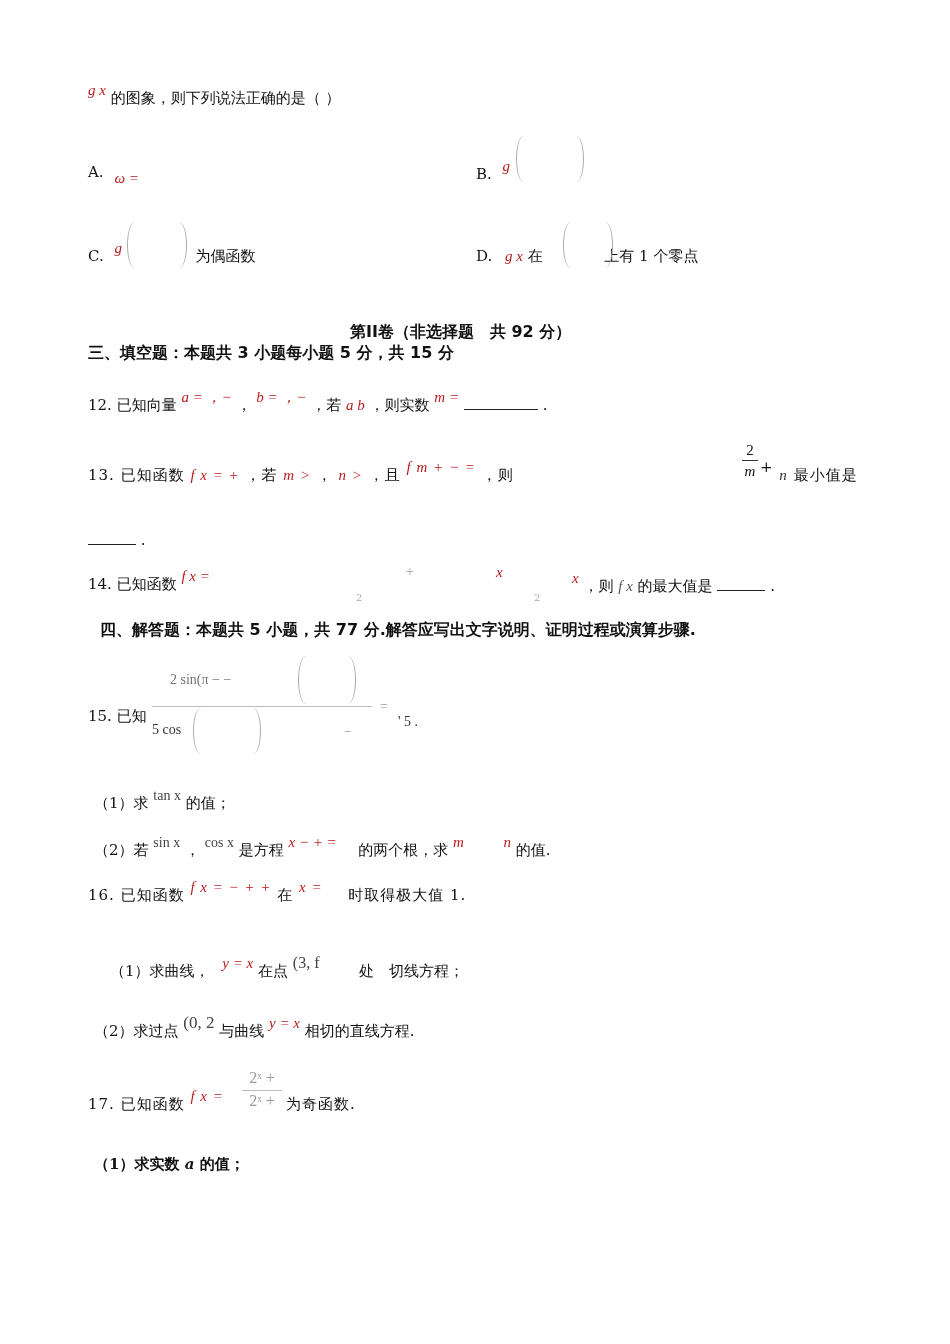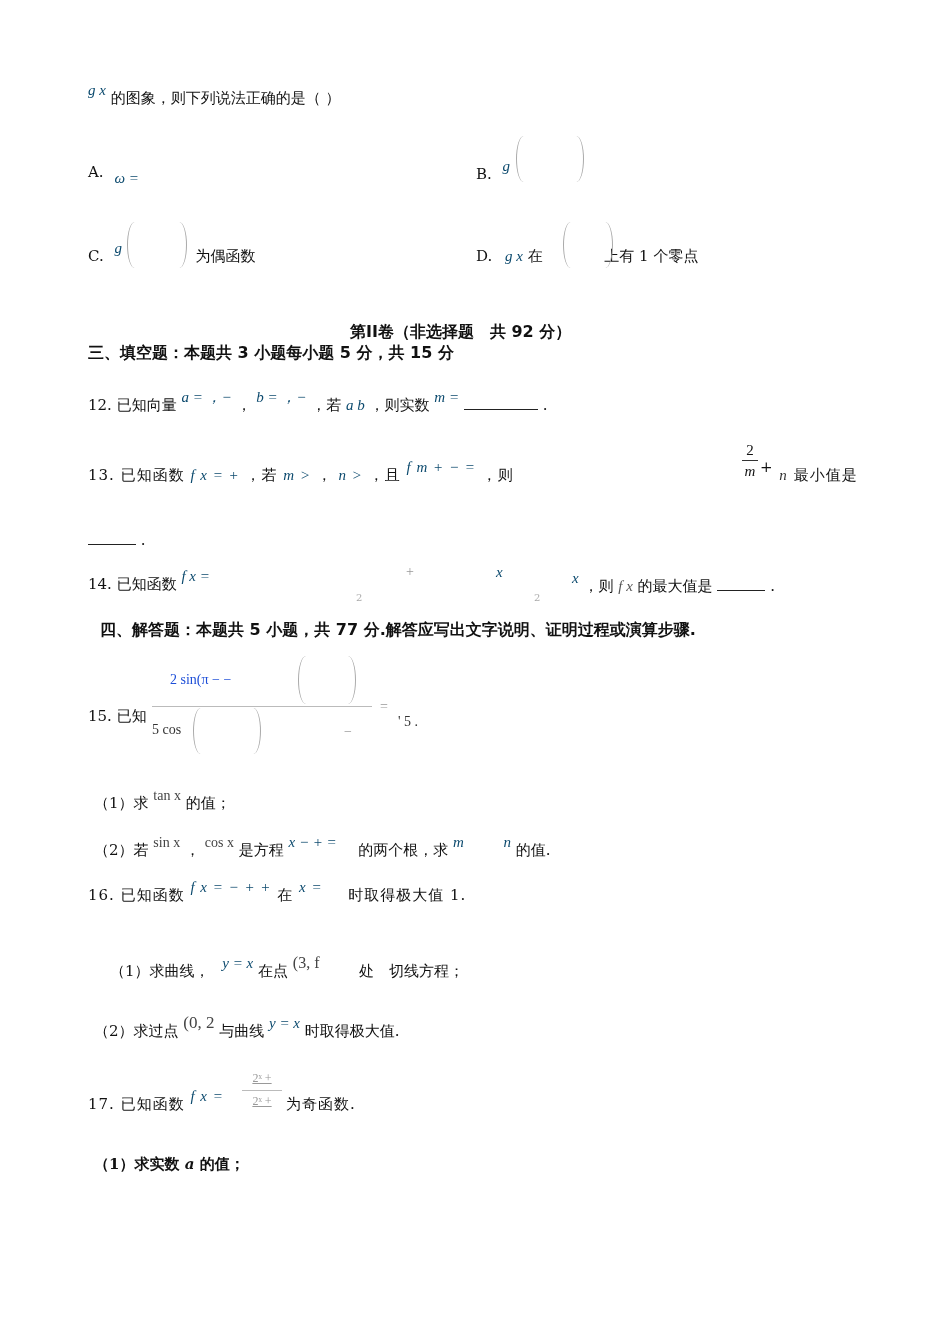--- a/index.html
+++ b/index.html
@@ -1,20 +1,20 @@
 <!DOCTYPE html>
 <html><head>
   <meta charset="utf-8">
   <style>
     html, body { margin: 0; padding: 0; background: #ffffff; }
     body { width: 950px; height: 1344px; position: relative; overflow: hidden;
            font-family: "DejaVu Serif", "Liberation Serif", serif; color: #111; }
     .line { position: absolute; white-space: nowrap; font-size: 15px; line-height: 20px; }
     .bold { font-weight: bold; font-family: "DejaVu Sans", "Liberation Sans", sans-serif; font-size: 16px; }
-    .m { font-family: "Liberation Serif", serif; font-style: italic; color: #0c4a6e; font-size: 15px; }
+    .m { font-family: "Liberation Serif", serif; font-style: italic; color: #b91c1c; font-size: 15px; }
     .mf { font-family: "Liberation Serif", serif; color: #999; font-size: 14px; }
     .up { position: relative; top: -8px; }
     .small { font-size: 10px; color: #aaa; }
     .paren { position: absolute; border: 1px solid #aaa; border-top: none; border-bottom: none; border-radius: 10px / 30px; }
     .blank { display: inline-block; border-bottom: 1px solid #222; height: 16px; vertical-align: baseline; }
     .fracbar { position: absolute; height: 1px; background: #bbb; }
   </style>
 </head>
 <body>
 
@@ -112,21 +112,21 @@
   <span class="blank" style="width:48px;"></span>
   <span>.</span>
 </div>
 
 <div class="line bold" style="left:100px; top:620px;">四、解答题：本题共 5 小题，共 77 分.解答应写出文字说明、证明过程或演算步骤.</div>
 
 <div class="line" style="left:88px; top:706px;">
   <span>15.</span>
   <span>已知</span>
 </div>
-<div class="line mf" style="left:170px; top:670px; color:#1d4ed8;">2 sin(π −     −</div>
+<div class="line mf" style="left:170px; top:670px; color:#737373;">2 sin(π −     −</div>
 <div class="paren" style="left:298px; top:656px; width:56px; height:48px;"></div>
 <div class="fracbar" style="left:152px; top:706px; width:220px;"></div>
 <div class="line mf" style="left:152px; top:720px; color:#333;">5 cos</div>
 <div class="paren" style="left:193px; top:708px; width:66px; height:46px;"></div>
 <div class="line mf" style="left:344px; top:722px;">−</div>
 <div class="line mf" style="left:380px; top:697px;">=</div>
 <div class="line mf" style="left:398px; top:712px; color:#333;">' 5 .</div>
 
 <div class="line" style="left:94px; top:793px;">
   <span>（1）求</span>
@@ -163,29 +163,29 @@
   <span>在点</span>
   <span class="mf up" style="color:#444; font-size:16px;">(3, f</span>
   <span style="display:inline-block; width:30px;"></span>
   <span>处　切线方程；</span>
 </div>
 <div class="line" style="left:94px; top:1021px;">
   <span>（2）求过点</span>
   <span class="mf up" style="color:#444; font-size:17px;">(0, 2</span>
   <span>与曲线</span>
   <span class="m up">y =      x</span>
-  <span>时取得极大值.</span>
+  <span>相切的直线方程.</span>
 </div>
 
 <div class="line" style="left:88px; top:1094px; letter-spacing:1px;">
   <span>17.</span>
   <span>已知函数</span>
   <span class="m up">f  x  =</span>
 </div>
-<div class="line mf" style="left:242px; top:1068px; text-align:center; width:40px; font-size:12px;text-decoration:underline;">
+<div class="line mf" style="left:242px; top:1068px; text-align:center; width:40px; font-size:16px;">
   <div>2ˣ +</div>
   <div style="border-top:1px solid #bbb; margin-top:2px;">2ˣ +</div>
 </div>
 <div class="line" style="left:286px; top:1094px; letter-spacing:1px;">为奇函数.</div>
 
 <div class="line" style="left:94px; top:1154px;font-weight:bold;">
   <span>（1）求实数</span>
   <span style="font-style:italic;">a</span>
   <span>的值；</span>
 </div>

